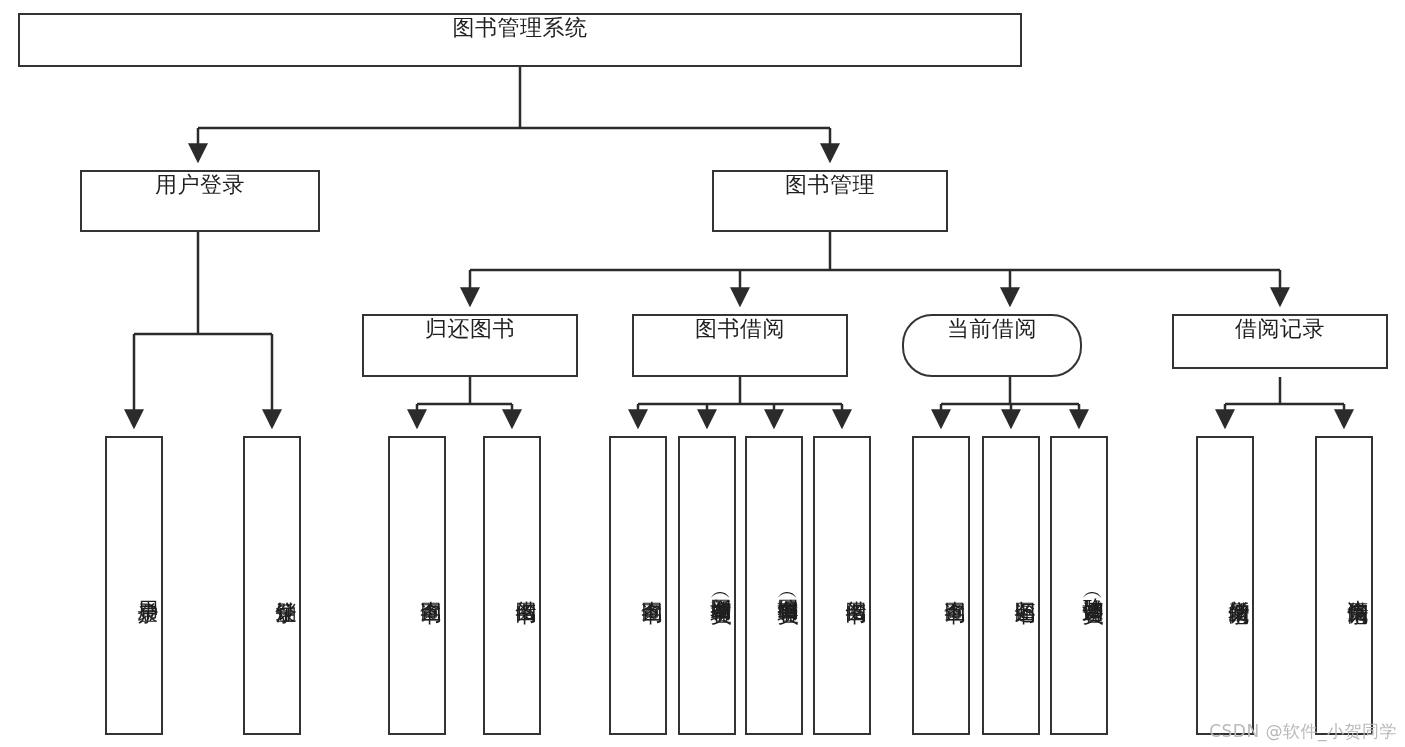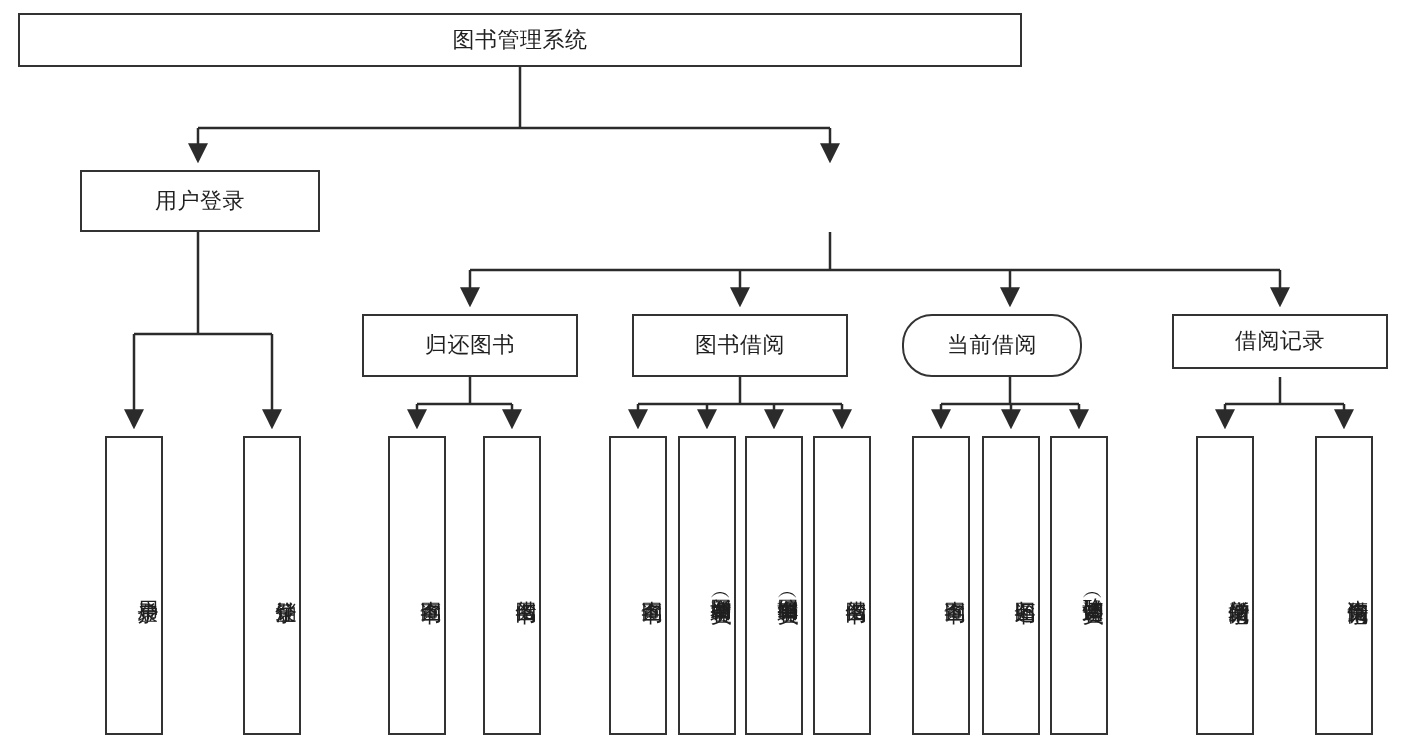--- a/index.html
+++ b/index.html
@@ -25,21 +25,21 @@
     top: 0;
     width: 1405px;
     height: 747px;
   }
   .node {
     position: absolute;
     box-sizing: border-box;
     border: 2px solid #333333;
     background: #ffffff;
     display: flex;
-    align-items: center;
+    align-items: flex-start;
     justify-content: center;
     text-align: center;
     color: #1f1f1f;
     z-index: 2;
   }
   .node-h {
     font-size: 22px;
     letter-spacing: 0.5px;
     line-height: 1.2;
   }
@@ -123,20 +123,23 @@
     </g>
   </svg>
 
   <div class="node node-h" style="left:18px; top:13px; width:1004px; height:54px;">
     <span>图书管理系统</span>
   </div>
 
   <div class="node node-h" style="left:80px; top:170px; width:240px; height:62px;">
     <span>用户登录</span>
   </div>
+  <div class="node node-h" style="left:712px; top:170px; width:236px; height:62px;">
+    <span>图书管理</span>
+  </div>
 
   <div class="node node-h" style="left:362px; top:314px; width:216px; height:63px;">
     <span>归还图书</span>
   </div>
   <div class="node node-h" style="left:632px; top:314px; width:216px; height:63px;">
     <span>图书借阅</span>
   </div>
   <div class="node node-h" style="left:902px; top:314px; width:180px; height:63px;border-radius:30px;">
     <span>当前借阅</span>
   </div>
@@ -181,14 +184,15 @@
     <span>确认归还（管理员）</span>
   </div>
 
   <div class="node node-v" style="left:1196px; top:436px; width:58px; height:299px;">
     <span>新增借阅记录</span>
   </div>
   <div class="node node-v" style="left:1315px; top:436px; width:58px; height:299px;">
     <span>查询借阅记录</span>
   </div>
 
+  <div id="watermark">CSDN @软件_小贺同学</div>
 
 </div>
 
 </body></html>

